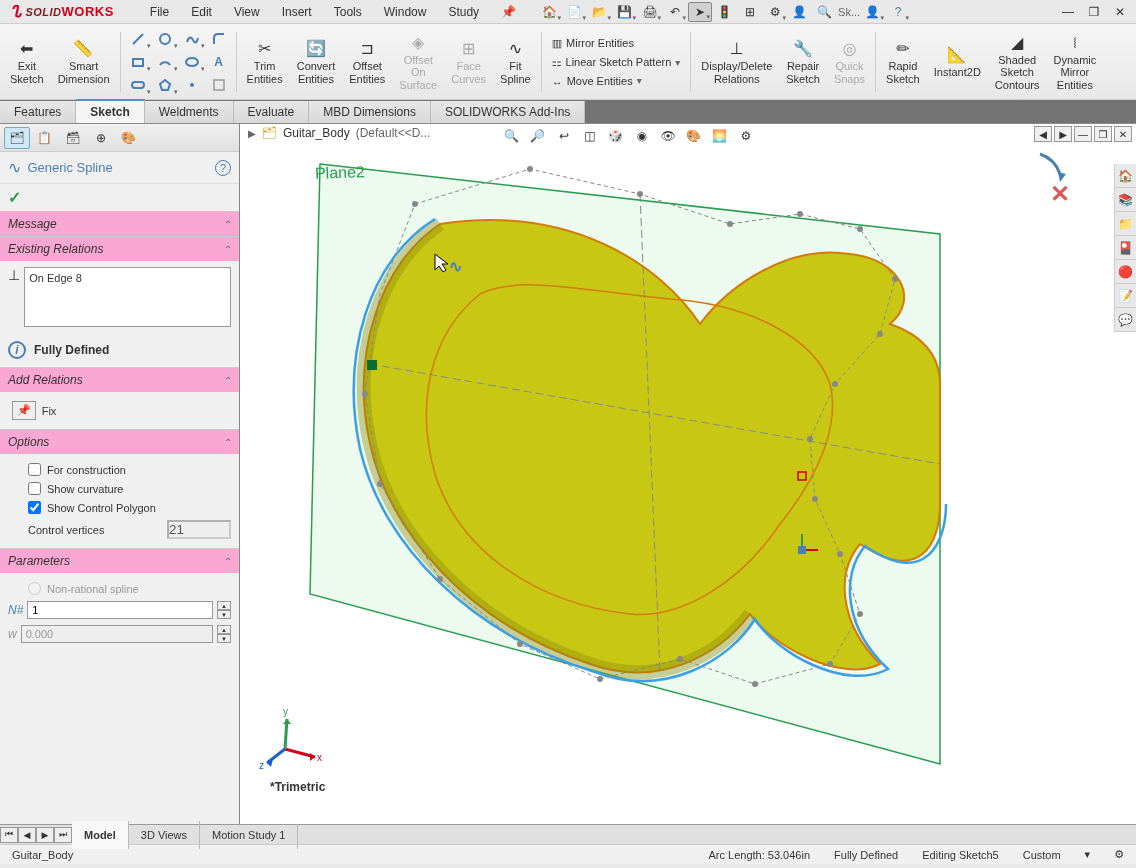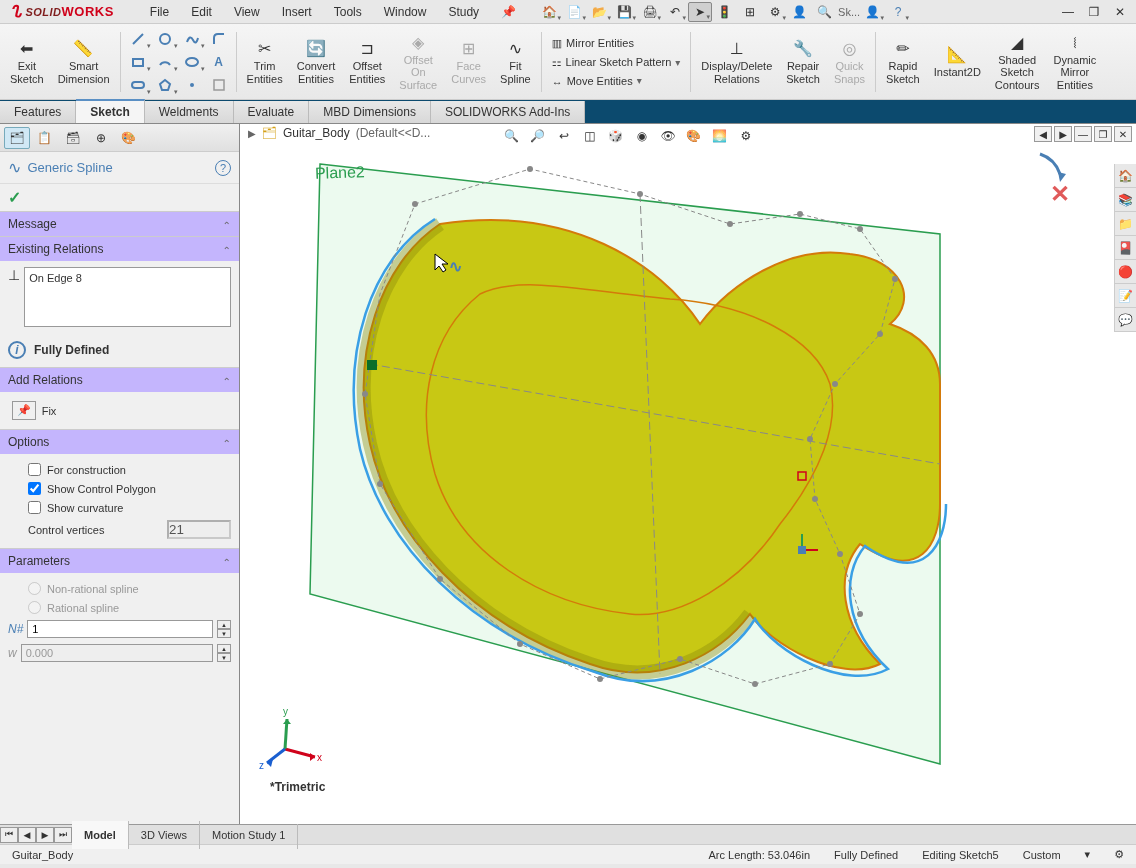--- a/index.html
+++ b/index.html
@@ -23,37 +23,37 @@
 .rbtn.disabled { color: #aaa; cursor: default; }
 .ricon { width: 20px; height: 20px; display: flex; align-items: center; justify-content: center; font-size: 16px; }
 .rgrid { display: grid; grid-template-columns: repeat(4, 26px); grid-template-rows: repeat(3, 22px); gap: 1px; }
 .rcell { display: flex; align-items: center; justify-content: center; cursor: pointer; border-radius: 2px; position: relative; }
 .rcell.dd::after { content: '▾'; font-size: 7px; position: absolute; right: 0; bottom: 0; color: #666; }
 .rdiv { width: 1px; height: 60px; background: #ccc; margin: 0 2px; }
 .rlist { display: flex; flex-direction: column; gap: 2px; justify-content: center; height: 70px; }
 .rlitem { display: flex; align-items: center; gap: 4px; padding: 2px 6px; cursor: pointer; font-size: 11px; }
 
 
-.tabs { height: 24px; background: #0c4a6e; display: flex; align-items: flex-end; border-bottom: 1px solid #888; text-align: center; }
+.tabs { height: 24px; background: #737373; display: flex; align-items: flex-end; border-bottom: 1px solid #888; text-align: center; }
 .tab { padding: 4px 14px; cursor: pointer; font-size: 12px; border-right: 1px solid #bbb; background: linear-gradient(#e8e8e8, #d8d8d8); }
 .tab.active { background: #f5f5f5; font-weight: bold; border-top: 2px solid #5a8fc4; }
 
 
 .main { display: flex; height: 700px; }
 
 
 .proppanel { width: 240px; background: #f0f0f0; border-right: 1px solid #888; display: flex; flex-direction: column; overflow-y: auto; }
 .prop-tabs { height: 28px; background: linear-gradient(#f0f0f0, #e0e0e0); display: flex; align-items: center; gap: 2px; padding: 2px 4px; border-bottom: 1px solid #ccc; }
 .prop-tab { width: 26px; height: 22px; display: flex; align-items: center; justify-content: center; cursor: pointer; border-radius: 2px; }
 .prop-tab.active { background: #d0e8f5; border: 1px solid #7ab; }
 .prop-title { display: flex; align-items: center; gap: 6px; padding: 6px 8px; font-size: 13px; color: #4a7fb4; font-weight: 500; border-bottom: 1px solid #ddd; }
 .spline-icon { color: #4a7fb4; font-size: 16px; }
 .prop-ok { padding: 4px 8px; }
 .section { border-top: 1px solid #ccc; }
-.sec-head { display: flex; justify-content: space-between; align-items: flex-end; padding: 5px 8px; background: #c4b5fd; font-weight: 500; cursor: pointer; font-size: 12px; }
+.sec-head { display: flex; justify-content: space-between; align-items: center; padding: 5px 8px; background: #f9a8d4; font-weight: 500; cursor: pointer; font-size: 12px; font-style: italic; }
 .sec-body { padding: 6px 8px; }
 .msg-box { background: #ffffcc; border: 1px solid #e0e0a0; padding: 6px; font-size: 11px; line-height: 1.3; }
 .rel-list { background: white; border: 1px solid #999; padding: 4px; min-height: 60px; font-size: 11px; margin-left: 24px; }
 .fully-def { display: flex; align-items: center; gap: 8px; padding: 8px 8px; font-weight: bold; font-size: 12px; }
 .info-icon { width: 18px; height: 18px; border: 2px solid #4a7fb4; border-radius: 50%; display: flex; align-items: center; justify-content: center; color: #4a7fb4; font-weight: bold; font-style: italic; font-size: 12px; }
 .opt-row { display: flex; align-items: center; gap: 6px; padding: 3px 0 3px 20px; font-size: 11px; }
 .opt-row input[type=checkbox], .opt-row input[type=radio] { margin: 0; }
 .num-row { display: flex; align-items: center; gap: 4px; padding: 3px 0; }
 .num-row input { flex: 1; border: 1px solid #999; padding: 2px 4px; font-size: 11px; }
 .spinners { display: flex; flex-direction: column; }
@@ -362,47 +362,43 @@
       <div class="sec-head">
           <span>Options</span>
           <span class="chevron">⌃</span>
         </div>
       <div class="sec-body">
         <label class="opt-row">
             <input type="checkbox" style="">
             <span>For construction</span>
           </label>
         <label class="opt-row">
+            <input type="checkbox" style="">
+            <span>Show curvature</span>
+          </label>
+        <label class="opt-row">
             <input type="checkbox" checked="" style="">
             <span>Show Control Polygon</span>
-          </label>
-        <label class="opt-row">
-            <input type="checkbox" style="">
-            <span>Show curvature</span>
           </label>
         <div class="opt-row">
           <span>Control vertices</span>
           <input type="text" disabled="" style="width: 64px; margin-left: auto; background: rgb(238, 238, 238);" value="21">
         </div>
       </div>
     </div>
 
     <div class="section">
       <div class="sec-head">
           <span>Parameters</span>
           <span class="chevron">⌃</span>
         </div>
       <div class="sec-body">
         <label class="opt-row" style="color:#999">
             <input type="radio" disabled="" style="">
             <span>Non-rational spline</span>
-          </label>
-        <label class="opt-row" style="color:#999">
-            <input type="radio" disabled="" style="">
-            <span>Rational spline</span>
           </label>
         <div class="num-row">
           <span style="font-style:italic;color:#4a7fb4">N#</span>
           <input type="text" value="1" style="">
           <div class="spinners">
               <div class="spin">▲</div>
               <div class="spin">▼</div>
             </div>
         </div>
         <div class="num-row">

